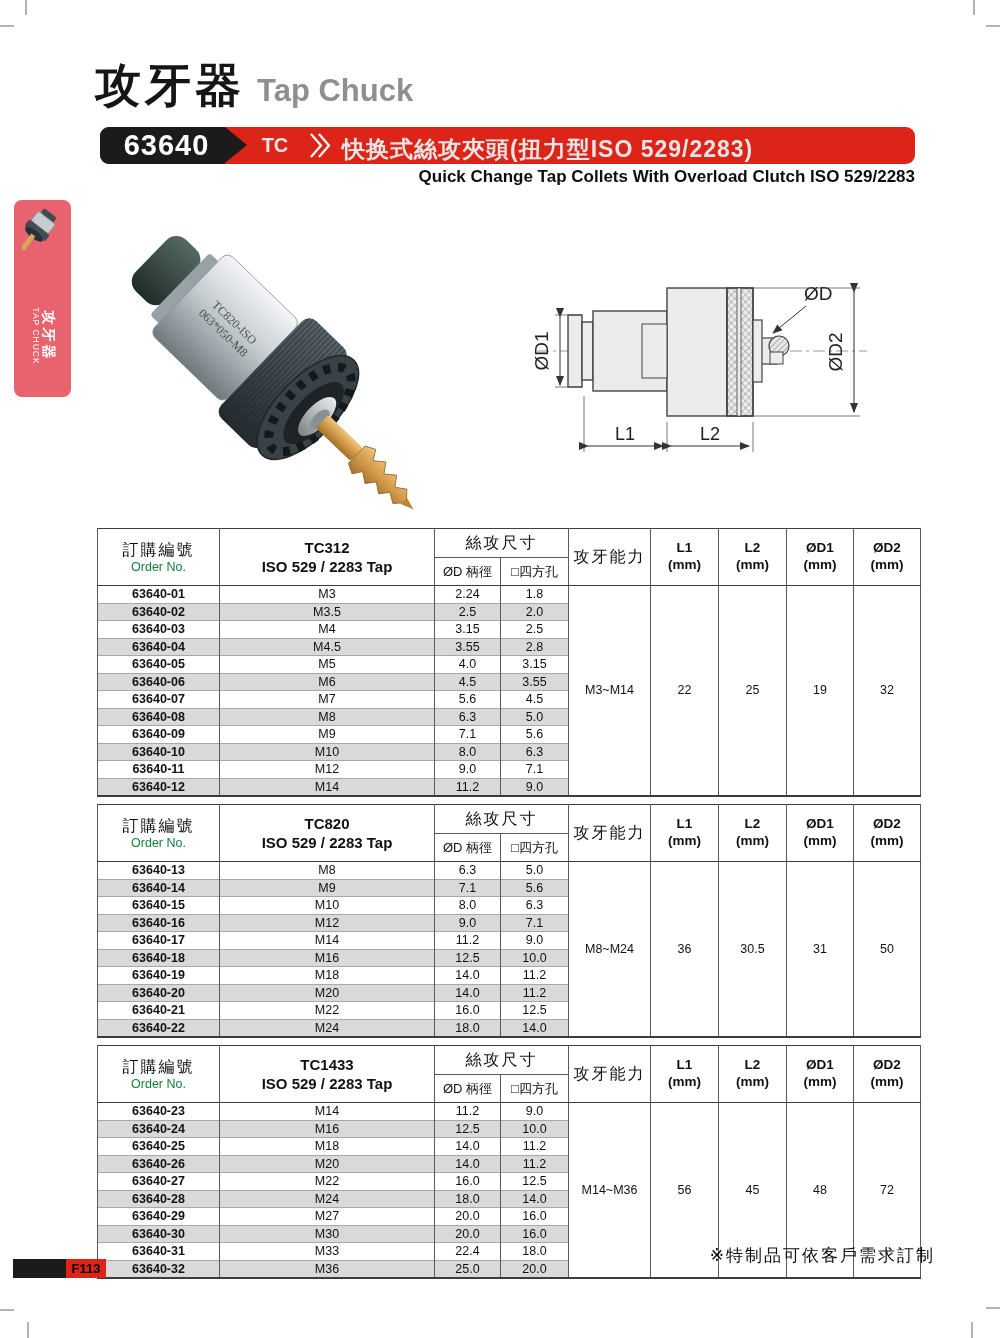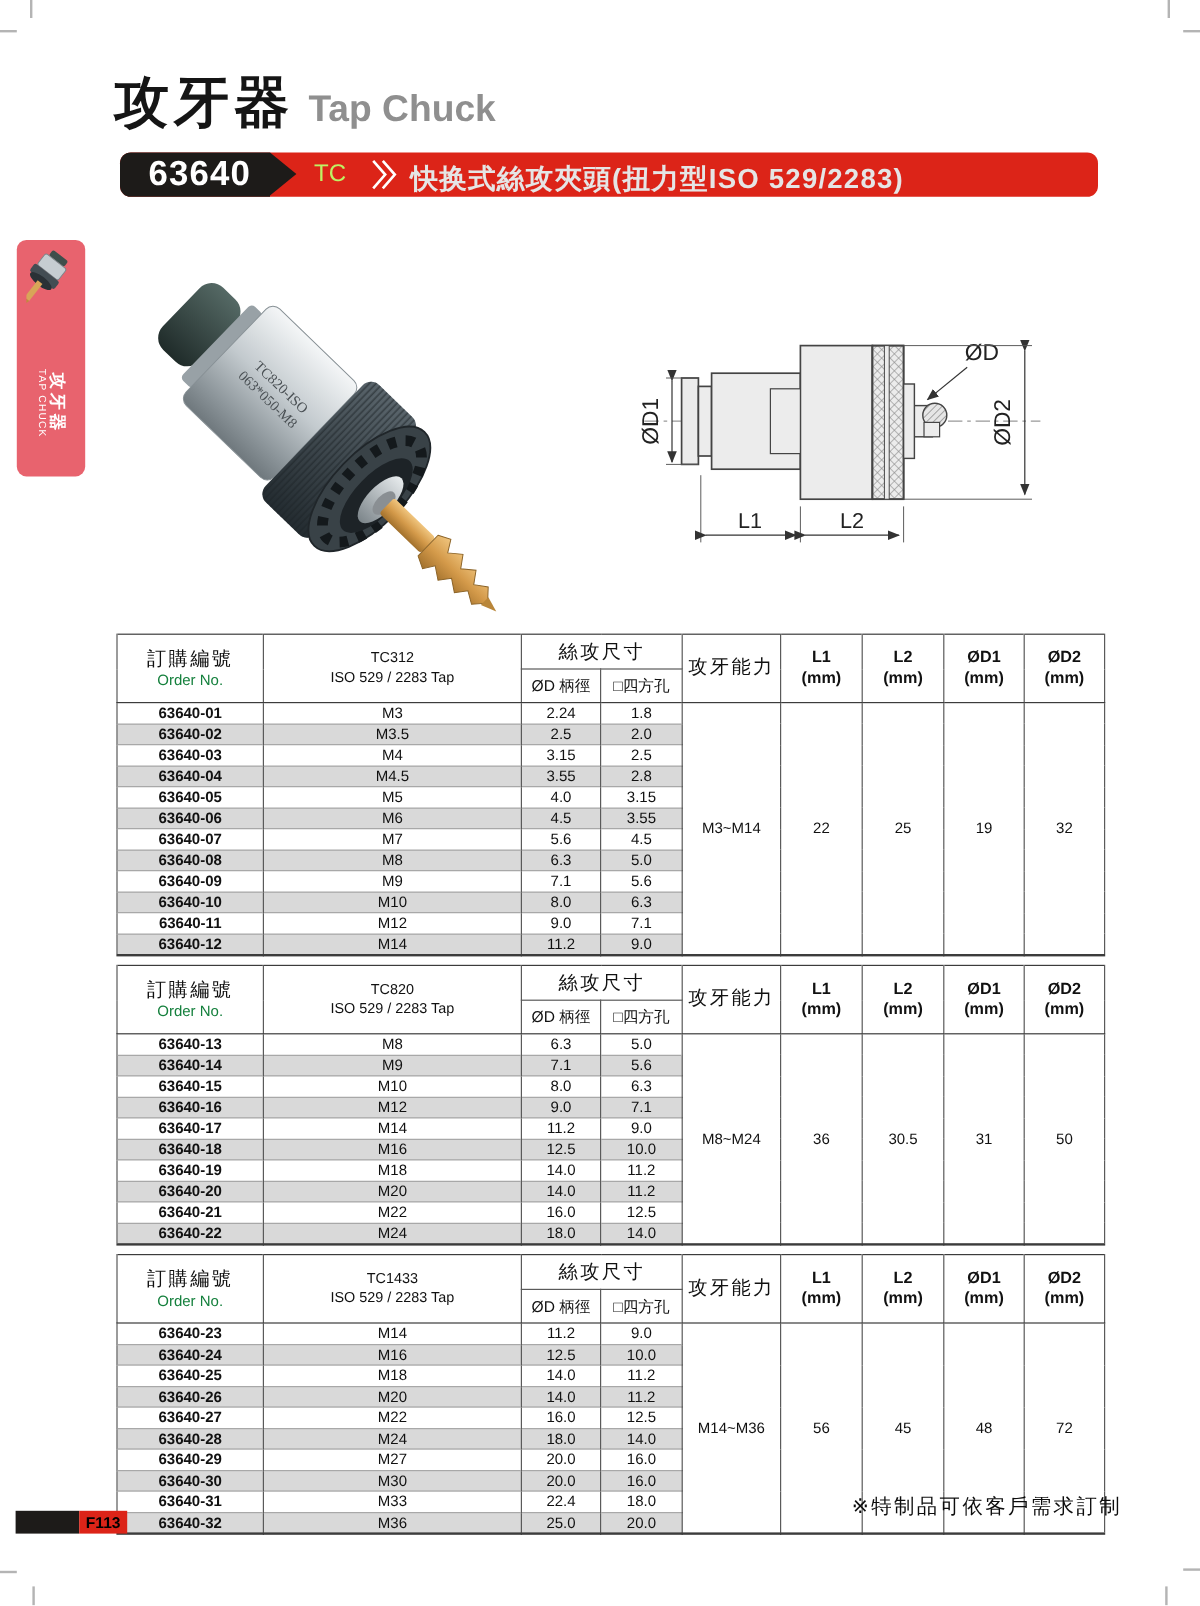--- a/index.html
+++ b/index.html
@@ -12,21 +12,21 @@
   .title-en{font-size:31px;font-weight:bold;color:#8f8f8f;line-height:1;}
   .banner{position:absolute;left:100px;top:127px;width:815px;height:37px;background:#dc2418;
           border-radius:9px;}
   .banner-black{position:absolute;left:0;top:0;width:125px;height:37px;background:#1d1b19;
           border-radius:9px 0 0 9px;}
   .banner-black::after{content:'';position:absolute;left:125px;top:0;width:0;height:0;
           border-left:22px solid #1d1b19;border-top:18.5px solid transparent;border-bottom:18.5px solid transparent;}
   .banner-code{position:absolute;left:8px;top:0;width:117px;height:37px;display:flex;align-items:center;justify-content:center;
           color:#fff;font-size:29px;font-weight:bold;letter-spacing:1px;}
   .banner-series{position:absolute;left:152px;top:0;width:46px;height:37px;display:flex;align-items:center;justify-content:center;
-          color:#bef264;font-size:20px;font-weight:normal;}
+          color:#e5e5e5;font-size:20px;font-weight:bold;}
   .banner-chev{position:absolute;left:208px;top:5px;}
   .banner-title{position:absolute;left:242px;top:4px;height:37px;display:flex;align-items:center;
           color:#e5e5e5;font-size:23px;font-weight:bold;letter-spacing:1px;white-space:nowrap;}
   .subtitle{position:absolute;right:85px;top:167px;font-size:17px;font-weight:bold;color:#0e0e0e;}
   
   .side-tab{position:absolute;left:14px;top:200px;width:57px;height:197px;background:#e8636e;border-radius:8px;}
   .side-tab .icon{position:absolute;left:8px;top:6px;}
   .tab-label{position:absolute;left:0;top:80px;width:57px;height:112px;}
   .tab-label-inner{position:absolute;left:50%;top:50%;width:112px;height:57px;
           transform:translate(-50%,-50%) rotate(90deg);display:flex;flex-direction:column;
@@ -41,21 +41,21 @@
   table.spec{border-collapse:collapse;table-layout:fixed;width:823px;margin-bottom:7px;
           font-family:"Liberation Sans","DejaVu Sans",sans-serif;}
   table.spec{border-top:1.5px solid #3c3c3c;border-bottom:2px solid #3c3c3c;}
   table.spec th,table.spec td{border-left:1px solid #5a5a5a;border-right:1px solid #5a5a5a;
           padding:0;text-align:center;vertical-align:middle;}
   table.spec thead th{border-bottom:1.5px solid #3c3c3c;background:#fff;font-weight:normal;}
   th.h-group{border-bottom:1px solid #5a5a5a !important;font-size:16px;height:28px;letter-spacing:2px;}
   th.h-sub{font-size:13px;height:27px;}
   .h-zh{font-size:16px;letter-spacing:2px;line-height:1.25;}
   .h-en{font-size:12.5px;color:#15803d;line-height:1.2;}
-  .h-model{font-size:12px;font-weight:normal;line-height:1.3;}
+  .h-model{font-size:15px;font-weight:bold;line-height:1.3;}
   .h-mm{font-size:13.5px;font-weight:bold;line-height:1.25;}
   table.spec tbody td{height:16.5px;font-size:12.5px;line-height:1;}
   td.c-order{font-weight:bold;}
   table.spec tbody tr:nth-child(even) td.stripe{background:#d9d9d9;}
   table.spec tbody td.stripe{border-top:1px solid #a8a8a8;}
   table.spec tbody tr:first-child td.stripe{border-top:none;}
   td.c-merge{font-size:13.5px;background:#fff;}
   
   .note{position:absolute;right:65px;top:1244px;font-size:17px;letter-spacing:2px;font-weight:400;color:#0d0d0d;}
   .foot-black{position:absolute;left:13px;top:1259px;width:53px;height:19px;background:#1d1b19;}
@@ -84,20 +84,21 @@
   <div class="banner">
     <div class="banner-black"></div>
     <div class="banner-code">63640</div>
     <div class="banner-series">TC</div>
     <svg class="banner-chev" width="24" height="27" viewBox="0 0 24 27">
       <polyline points="3,2 13,13.5 3,25" fill="none" stroke="#fff" stroke-width="2.2"></polyline>
       <polyline points="11,2 21,13.5 11,25" fill="none" stroke="#fff" stroke-width="2.2"></polyline>
     </svg>
     <div class="banner-title">快换式絲攻夾頭(扭力型ISO 529/2283)</div>
   </div>
+  <div class="subtitle">Quick Change Tap Collets With Overload Clutch ISO 529/2283</div>
 
   <div class="side-tab">
     <svg class="icon" width="40" height="60" viewBox="0 0 40 60">
       <g transform="translate(6,4) rotate(38 14 14)">
         <rect x="6" y="0" width="16" height="6" rx="2" fill="#3e4e4b"></rect>
         <rect x="3" y="6" width="22" height="12" rx="2" fill="#c6cdd1" stroke="#7d868b" stroke-width="0.8"></rect>
         <rect x="1" y="18" width="26" height="8" rx="2" fill="#434d53"></rect>
         <ellipse cx="14" cy="27" rx="11" ry="4" fill="#2a3136"></ellipse>
         <rect x="11.5" y="28" width="5" height="18" fill="#d8a558"></rect>
         <path d="M11.5 46 L14 56 L16.5 46 Z" fill="#c08a3e"></path>

